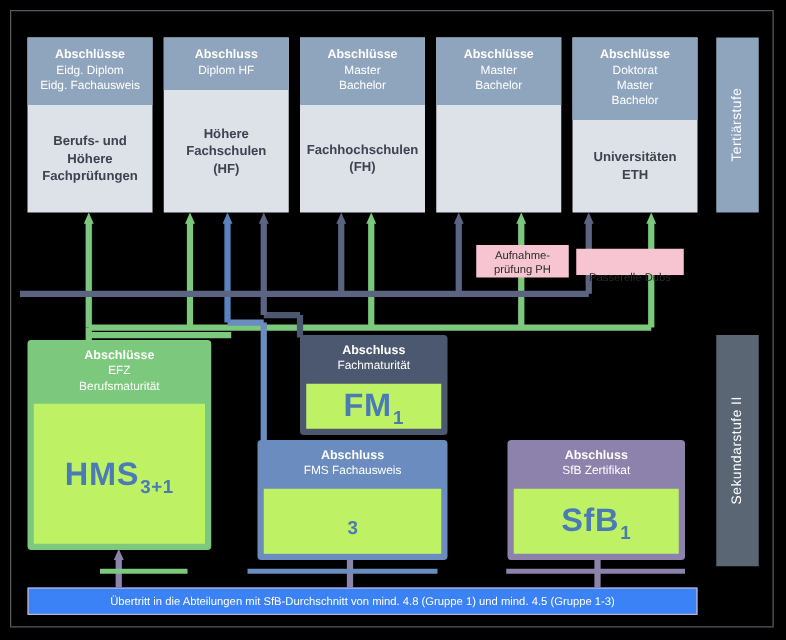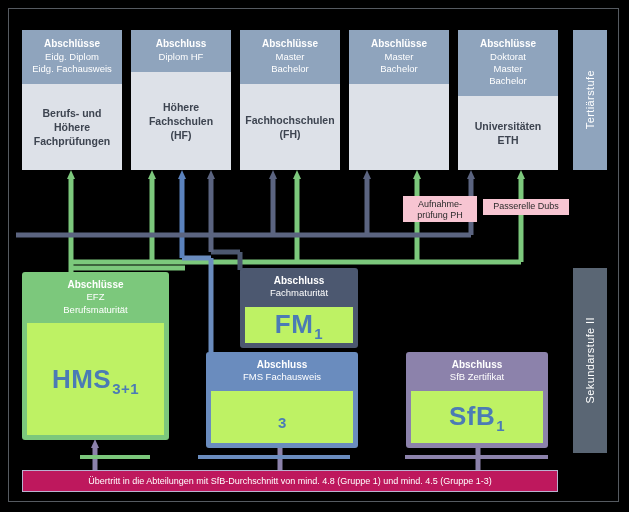--- a/index.html
+++ b/index.html
@@ -138,28 +138,27 @@
   .plabel {
     position: absolute;
     background: #f7c5d2;
     color: #2b2b2b;
     font-size: 9px;
     line-height: 1.2;
     text-align: center;
     padding: 3px 5px;
     box-sizing: border-box;
     white-space: pre-line;
-    margin-left: 22px;
   }
 
   
   .bottombar {
     position: absolute;
     box-sizing: border-box;
-    background: #be185d;
+    background: #3b82f6;
     border: 1px solid #b9b2d0;
     color: #ffffff;
     font-size: 9px;
     display: flex;
     align-items: center;
     justify-content: center;
     text-align: center;
   }
 </style>
 </head>
@@ -277,21 +276,21 @@
     <span>Tertiärstufe</span>
   </div>
 
   <div class="stage stage-sek2" style="left:573px; top:268px; width:34px; height:185px;">
     <span>Sekundarstufe II</span>
   </div>
 
   <div class="plabel" style="left:381px; top:196px; width:74px; height:26px;">Aufnahme-
 prüfung PH</div>
 
-  <div class="plabel" style="left:461px; top:199px; width:86px; height:16px; padding-top:2px;">Passerelle Dubs</div>
+  <div class="plabel" style="left:461px; top:199px; width:86px; height:16px; padding-top:18px;">Passerelle Dubs</div>
 
   <div class="pbox box-hms" style="left:22px; top:272px; width:147px; height:168px;">
     <div class="phead">
       <b>Abschlüsse</b><br>
       <span style="white-space:pre-line">EFZ
 Berufsmaturität</span>
     </div>
     <div class="pbody">
       <span class="code">
         <span>HMS</span>

